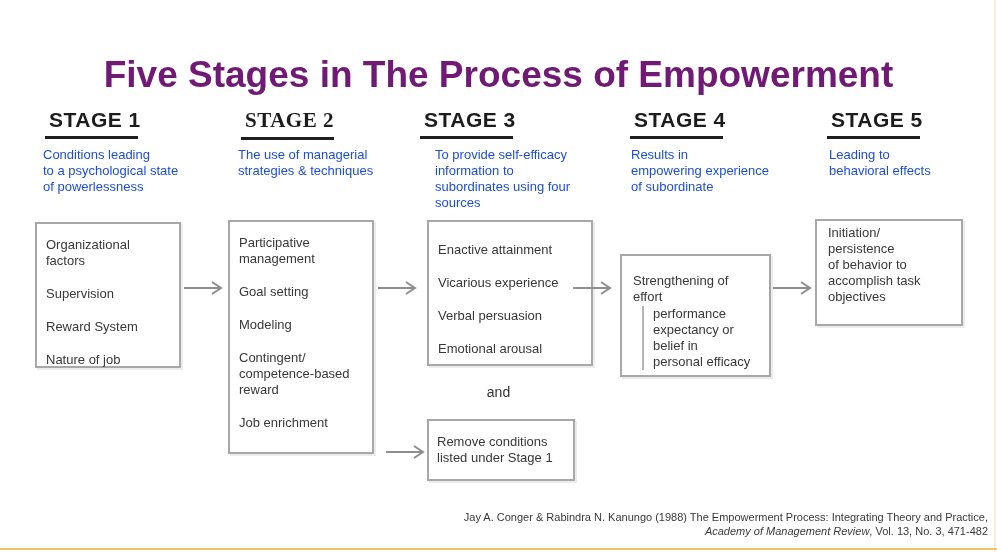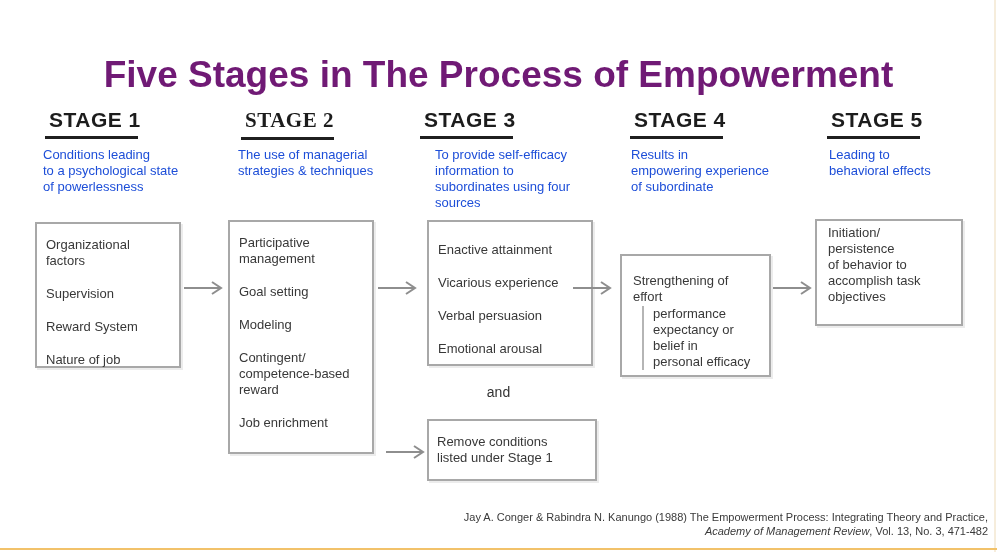--- a/index.html
+++ b/index.html
@@ -59,21 +59,21 @@
     margin-left:9px;
     padding-left:9px;
     margin-top:1px;
     white-space:pre-line;
   }
   .and-label{
     position:absolute;left:428px;top:384px;width:141px;
     text-align:center;font-size:14px;color:#333;
   }
   .remove-box{
-    position:absolute;left:427px;top:419px;width:170px;height:62px;
+    position:absolute;left:427px;top:419px;width:148px;height:62px;
     box-sizing:border-box;
     border:2px solid #a8a8a8;
     box-shadow:2px 2px 0 #ececec;
     background:#fff;
     display:flex;align-items:center;
     padding-left:8px;
     font-size:13px;line-height:16px;color:#383838;
     white-space:pre-line;
   }
   .arrow{position:absolute;width:44px;height:16px;}

